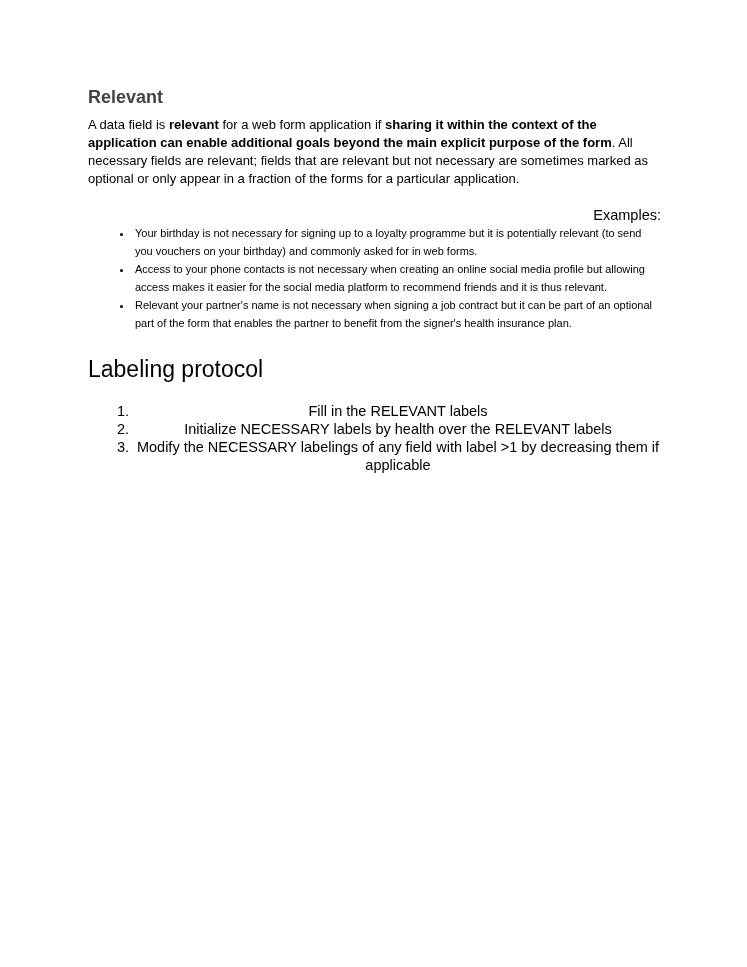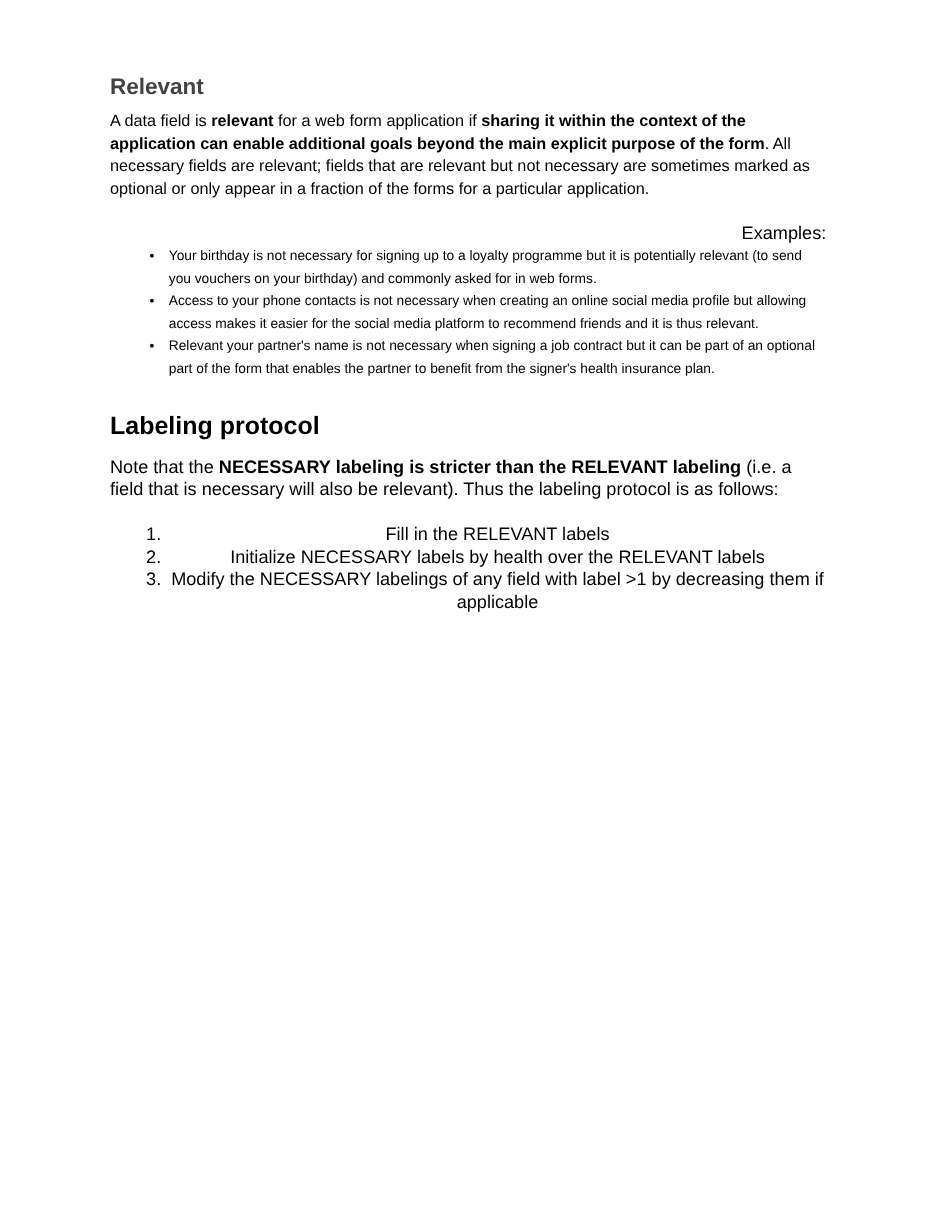--- a/index.html
+++ b/index.html
@@ -11,35 +11,35 @@
     width: 747px;
     height: 967px;
     overflow: hidden;
     font-family: "Liberation Sans", sans-serif;
     color: #000000;
   }
   .doc-page {
     box-sizing: border-box;
     width: 747px;
     height: 967px;
-    padding: 58px 86px 0 88px;
+    padding: 86px 86px 0 88px;
     background: #ffffff;
   }
   .h3 {
     margin: 0 0 8px 0;
     font-size: 18px;
     line-height: 22px;
     font-weight: 700;
     color: #434343;
   }
   .h1 {
     margin: 22px 0 0 0;
-    font-size: 20px;
+    font-size: 23px;
     line-height: 30px;
-    font-weight: 700;
+    font-weight: 400;
     color: #000000;
   }
   p.body-par {
     margin: 0;
     font-size: 13px;
     line-height: 18px;
   }
   p.examples-par {
     margin: 18px 0 0 0;
     font-size: 14.5px;
@@ -83,21 +83,20 @@
   <p class="examples-par">Examples:</p>
 
   <ul class="bullet-list">
       <li>Your birthday is not necessary for signing up to a loyalty programme but it is potentially relevant (to send you vouchers on your birthday) and commonly asked for in web forms.</li>
       <li>Access to your phone contacts is not necessary when creating an online social media profile but allowing access makes it easier for the social media platform to recommend friends and it is thus relevant.</li>
       <li>Relevant your partner's name is not necessary when signing a job contract but it can be part of an optional part of the form that enables the partner to benefit from the signer's health insurance plan.</li>
     </ul>
 
   <h1 class="h1">Labeling protocol</h1>
 
-  <p class="note-par"><span>Note that the </span><span style="font-weight: 700;">NECESSARY labeling is stricter than the RELEVANT labeling</span><span> (i.e. a field that is necessary will also be relevant). Thus the labeling protocol is as follows:</span></p>
 
   <ol class="numbered-list">
       <li>Fill in the RELEVANT labels</li>
       <li>Initialize NECESSARY labels by health over the RELEVANT labels</li>
       <li>Modify the NECESSARY labelings of any field with label &gt;1 by decreasing them if applicable</li>
     </ol>
 
 </div>
 
 </body></html>

